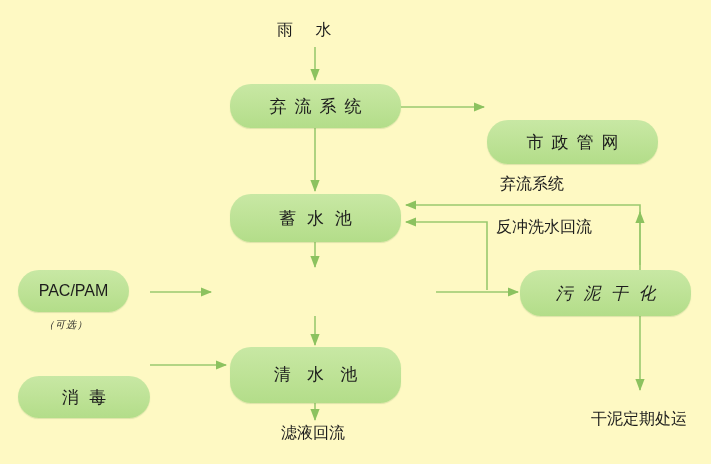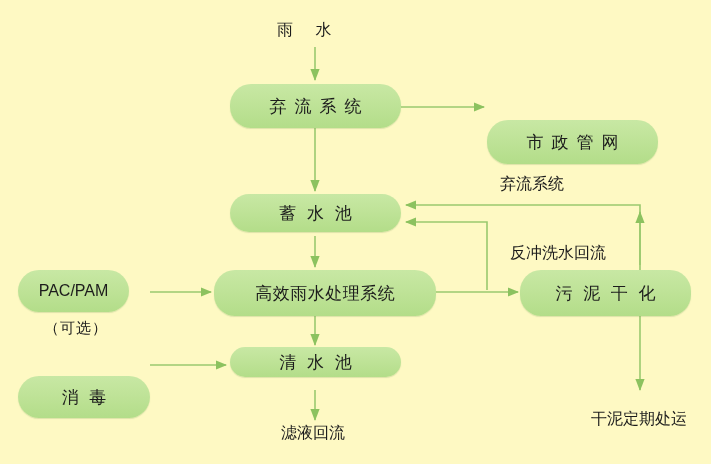--- a/index.html
+++ b/index.html
@@ -41,21 +41,21 @@
   .node.wide  { letter-spacing: 8px; text-indent: 8px; }
   .node.latin { letter-spacing: 0px; text-indent: 0; font-size: 16px; }
   .free-label {
     position: absolute;
     color: #1c1c1c;
     font-size: 16px;
     line-height: 1;
     white-space: nowrap;
   }
   .free-label.spaced { letter-spacing: 9px; text-indent: 9px; }
-  .free-label.sm { font-size: 15px; letter-spacing: 1px; }
+  .free-label.sm { font-size: 10px; letter-spacing: 1px; font-style: italic; }
 </style>
 </head>
 <body>
 
 <div id="canvas">
 
   <svg id="wires" viewBox="0 0 711 464" width="711" height="464" xmlns="http://www.w3.org/2000/svg">
     <defs>
       <marker id="ah-r" markerWidth="12" markerHeight="12" refX="10" refY="5" orient="auto" markerUnits="userSpaceOnUse">
         <path d="M0,0.6 L11,5 L0,9.4 Z" fill="#8cc25f"></path>
@@ -99,35 +99,34 @@
       <path d="M315,390 L315,420" marker-end="url(#ah-d)"></path>
     </g>
   </svg>
 
   <div class="free-label spaced" style="left:268px; top:22px;">雨    水</div>
 
   <div class="node wide" style="left:230px; top:84px; width:171px; height:44px;">弃流系统</div>
 
   <div class="node wide" style="left:487px; top:84px; width:171px; height:44px;margin-top:36px;">市政管网</div>
 
-  <div class="node" style="left:230px; top:194px; width:171px; height:38px;">蓄  水  池</div>
+  <div class="node" style="left:230px; top:194px; width:171px; height:48px;">蓄  水  池</div>
 
-  <div class="node tight" style="left:214px; top:270px; width:222px; height:46px;">高效雨水处理系统</div>
 
   <div class="node latin" style="left:18px; top:270px; width:111px; height:42px;">PAC/PAM</div>
 
   <div class="free-label sm" style="left:44px; top:320px;">（可选）</div>
 
   <div class="node" style="left:18px; top:345px; width:132px; height:42px;margin-top:31px;">消      毒</div>
 
-  <div class="node" style="left:230px; top:347px; width:171px; height:30px;">清  水  池</div>
+  <div class="node" style="left:230px; top:347px; width:171px; height:56px;font-family:Liberation Mono, monospace;">清  水  池</div>
 
-  <div class="node" style="left:520px; top:270px; width:171px; height:46px;">污 泥 干 化</div>
+  <div class="node" style="left:520px; top:270px; width:171px; height:46px;font-style:italic;">污 泥 干 化</div>
 
   <div class="free-label" style="left:500px; top:176px;">弃流系统</div>
 
-  <div class="free-label" style="left:510px; top:219px;margin-top:26px;">反冲洗水回流</div>
+  <div class="free-label" style="left:496px; top:219px;">反冲洗水回流</div>
 
   <div class="free-label" style="left:591px; top:394px;margin-top:17px;">干泥定期处运</div>
 
   <div class="free-label" style="left:281px; top:425px;">滤液回流</div>
 
 </div>
 
 </body></html>

